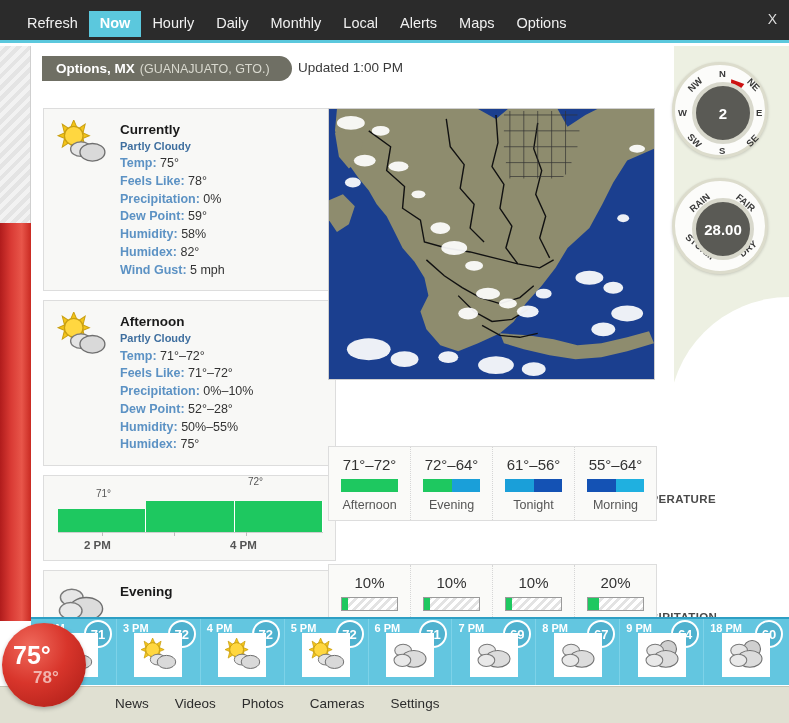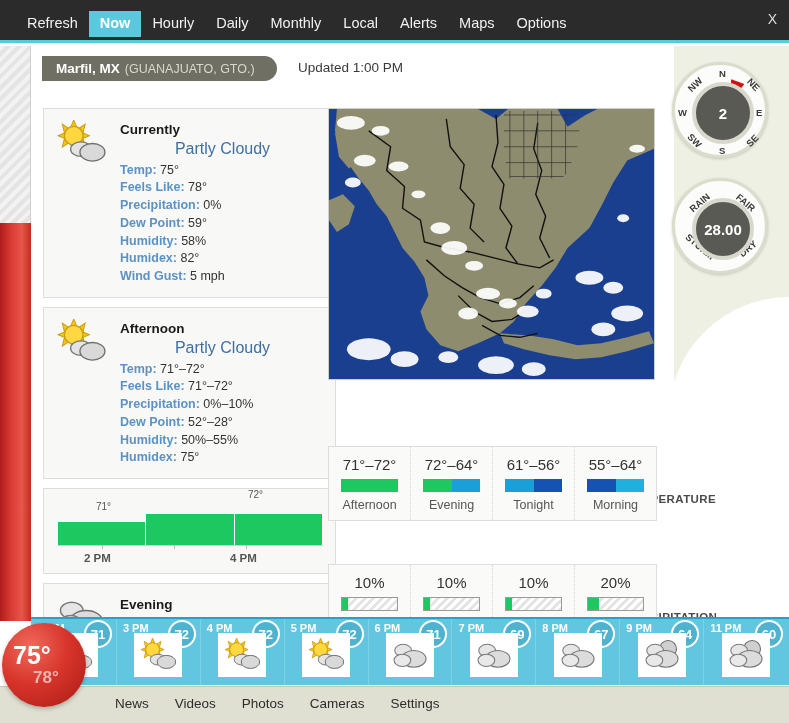--- a/index.html
+++ b/index.html
@@ -70,21 +70,21 @@
 
   
   .upcoming { position: absolute; left: 12px; top: 62px; width: 293px; }
   .card {
     background: #f8f8f6; border: 1px solid #dddddd; margin-bottom: 9px;
     padding: 11px 10px 11px 10px; display: flex; gap: 8px;
   }
   .card .ico { width: 58px; flex: 0 0 58px; }
   .card .body { flex: 1; padding-top: 2px; }
   .card .ttl { font-size: 13.5px; font-weight: bold; color: #1a1a1a; line-height: 1.25; }
-  .card .cond { font-size: 16px; font-weight: normal; color: #3f6f9f; line-height: 1.3; margin-bottom: 2px; text-align: center; }
+  .card .cond { font-size: 11px; font-weight: bold; color: #3f6f9f; line-height: 1.3; margin-bottom: 2px; }
   .row { font-size: 12.5px; line-height: 1.42; color: #333; }
   .row b { color: #5c92c4; font-weight: bold; }
 
   
   .minichart {
     background: #f8f8f6; border: 1px solid #dddddd; margin-bottom: 9px;
     height: 86px; position: relative; padding: 0;
   }
   .mc-plot { position: absolute; left: 14px; right: 12px; top: 10px; height: 46px; }
   .mc-bar { position: absolute; bottom: 0; background: #1ec860; border-right: 1px solid #ffffff; }
@@ -199,21 +199,21 @@
   </div>
 
   <div class="rail-hatch"></div>
   <div class="rail-red"></div>
 
   <div class="stage">
     <div class="stage-white"></div>
     <div class="stage-curve"></div>
 
     <div class="loc-pill">
-      <b>Marfil, MX</b>
+      <b>Options, MX</b>
       <span class="sub">(GUANAJUATO, GTO.)</span>
     </div>
     <div class="updated">Updated 1:00 PM</div>
 
     <div class="sec-title" style="left:12px; top:90px;">UPCOMING WEATHER</div>
     <div class="sec-title" style="left:297px; top:90px;">MAP</div>
 
     <div class="upcoming" id="upcoming">
         <div class="card">
           <div class="ico"><svg width="54" height="45.9" viewBox="0 0 52 44">
@@ -576,21 +576,21 @@
         <div class="hr-ico">
           <svg width="40" height="32" viewBox="0 0 52 42">
             <circle cx="34" cy="13" r="11" fill="#cfcfcf" stroke="#6b6b6b" stroke-width="1.4"></circle>
             <ellipse cx="17" cy="15" rx="11" ry="8" fill="#e6e6e6" stroke="#7a7a7a" stroke-width="1.4"></ellipse>
             <ellipse cx="31" cy="26" rx="16" ry="11" fill="#dcdcdc" stroke="#6f6f6f" stroke-width="1.4"></ellipse>
             <ellipse cx="16" cy="28" rx="11" ry="8" fill="#e9e9e9" stroke="#7a7a7a" stroke-width="1.4"></ellipse>
           </svg>
         </div>
       </div>
       <div class="hr">
-        <div class="hr-time">11 PM</div>
+        <div class="hr-time">18 PM</div>
         <div class="hr-temp">60</div>
         <div class="hr-ico">
           <svg width="40" height="32" viewBox="0 0 52 42">
             <circle cx="34" cy="13" r="11" fill="#cfcfcf" stroke="#6b6b6b" stroke-width="1.4"></circle>
             <ellipse cx="17" cy="15" rx="11" ry="8" fill="#e6e6e6" stroke="#7a7a7a" stroke-width="1.4"></ellipse>
             <ellipse cx="31" cy="26" rx="16" ry="11" fill="#dcdcdc" stroke="#6f6f6f" stroke-width="1.4"></ellipse>
             <ellipse cx="16" cy="28" rx="11" ry="8" fill="#e9e9e9" stroke="#7a7a7a" stroke-width="1.4"></ellipse>
           </svg>
         </div>
       </div>

